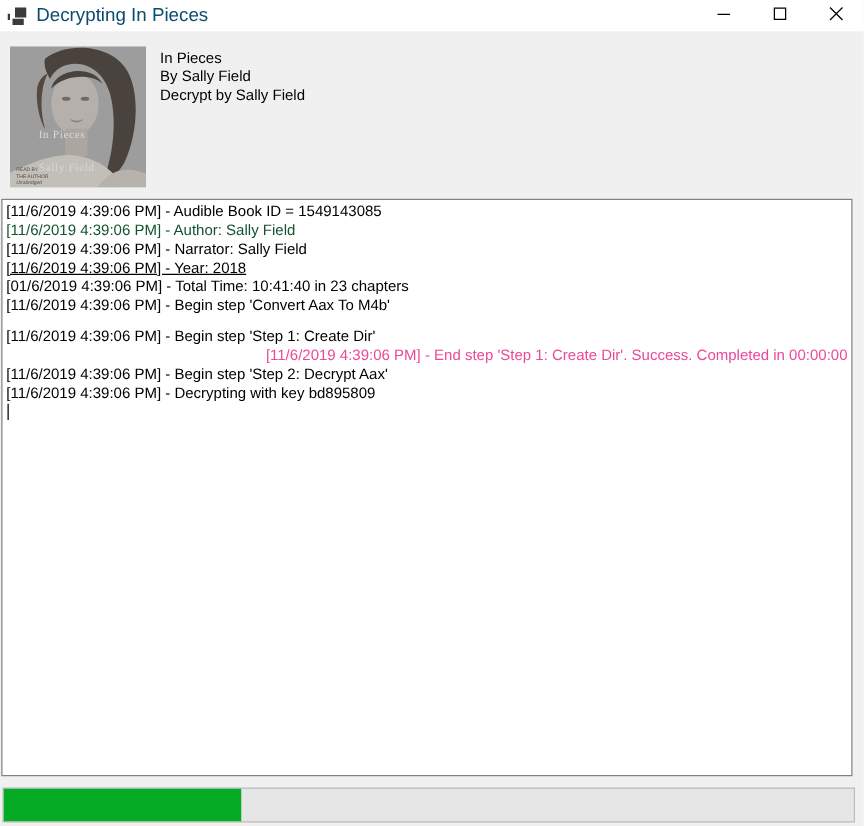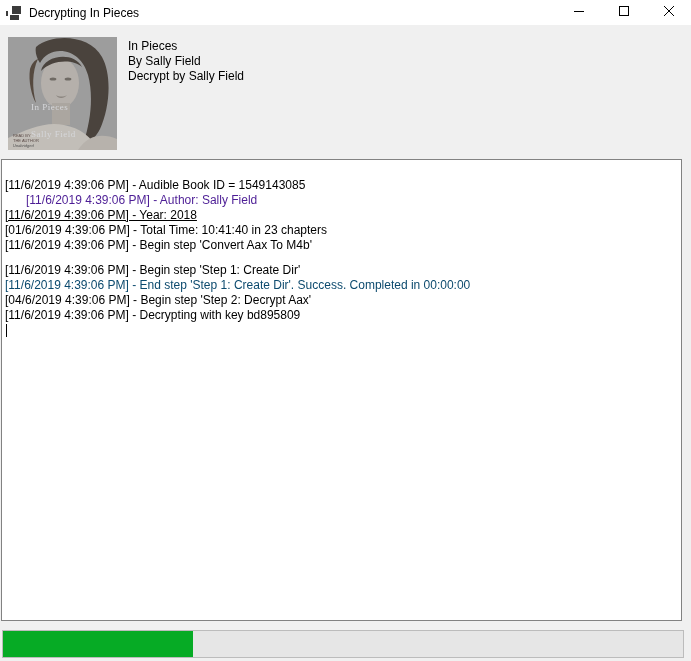--- a/index.html
+++ b/index.html
@@ -17,21 +17,21 @@
   
   .titlebar {
     position: absolute; left: 0; top: 0;
     width: 100%; height: 25px;
     background: #ffffff;
     display: flex; align-items: center;
   }
   .app-icon { margin-left: 6px; width: 16px; height: 16px; flex: 0 0 auto; }
   .title-text {
     margin-left: 7px;
-    font-size: 12px; color: #000000;
+    font-size: 15px; color: #0c4a6e;
     white-space: nowrap;
   }
   .titlebar-buttons {
     position: absolute; right: 0; top: 0; height: 25px;
     display: flex;
   }
   .tb-btn {
     width: 45px; height: 25px;
     border: none; background: transparent;
     display: flex; align-items: center; justify-content: center;
@@ -68,21 +68,21 @@
     font-size: 12px; color: #000000; line-height: 15px;
   }
 
   
   .logbox {
     position: absolute; left: 1px; top: 159px;
     width: 681px; height: 462px;
     background: #ffffff;
     border: 1px solid #828282;
     overflow: hidden;
-    padding: 18px 3px 0 3px;
+    padding: 2px 3px 0 3px;
     cursor: text;
   }
   .log-line {
     font-size: 12px; line-height: 15px;
     color: #000000; white-space: nowrap;
   }
   .caret {
     width: 1px; height: 13px; margin-top: 1px; margin-left: 1px;
     background: #000000;
   }
@@ -169,27 +169,28 @@
 
   <div class="book-info">
     <div>In Pieces</div>
     <div>By Sally Field</div>
     <div>Decrypt by Sally Field</div>
   </div>
 
   <div class="logbox">
     <div>
         <div class="log-line" style="color: rgb(0, 0, 0);">[11/6/2019 4:39:06 PM] - Audible Book ID = 1549143085</div>
-        <div class="log-line" style="color: #4c1d95; margin-left: 21px;">[11/6/2019 4:39:06 PM] - Author: Sally Field</div>
+        <div class="log-line" style="color: #14532d;">[11/6/2019 4:39:06 PM] - Author: Sally Field</div>
+        <div class="log-line" style="color: rgb(0, 0, 0);">[11/6/2019 4:39:06 PM] - Narrator: Sally Field</div>
         <div class="log-line" style="color: rgb(0, 0, 0); text-decoration: underline;">[11/6/2019 4:39:06 PM] - Year: 2018</div>
         <div class="log-line" style="color: rgb(0, 0, 0);">[01/6/2019 4:39:06 PM] - Total Time: 10:41:40 in 23 chapters</div>
         <div class="log-line" style="color: rgb(0, 0, 0);">[11/6/2019 4:39:06 PM] - Begin step 'Convert Aax To M4b'</div>
         <div class="log-line" style="color: rgb(0, 0, 0); margin-top: 10px;">[11/6/2019 4:39:06 PM] - Begin step 'Step 1: Create Dir'</div>
-        <div class="log-line" style="color: #0c4a6e;">[11/6/2019 4:39:06 PM] - End step 'Step 1: Create Dir'. Success. Completed in 00:00:00</div>
-        <div class="log-line" style="color: rgb(0, 0, 0);">[04/6/2019 4:39:06 PM] - Begin step 'Step 2: Decrypt Aax'</div>
+        <div class="log-line" style="color: #ec4899; text-align: right;">[11/6/2019 4:39:06 PM] - End step 'Step 1: Create Dir'. Success. Completed in 00:00:00</div>
+        <div class="log-line" style="color: rgb(0, 0, 0);">[11/6/2019 4:39:06 PM] - Begin step 'Step 2: Decrypt Aax'</div>
         <div class="log-line" style="color: rgb(0, 0, 0);">[11/6/2019 4:39:06 PM] - Decrypting with key bd895809</div>
       </div>
     <div class="caret"></div>
   </div>
 
   <div class="progress" style="background: rgb(230, 230, 230);">
     <div class="progress-fill" style="width: 27.9%; background: rgb(6, 171, 37);"></div>
   </div>
 
 </div>

